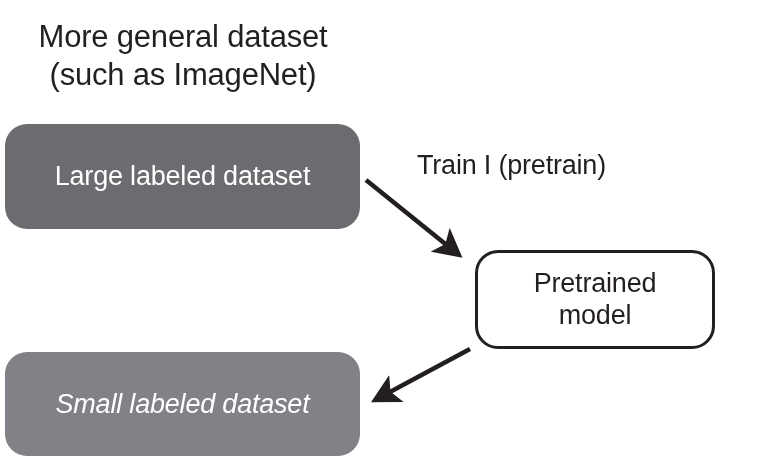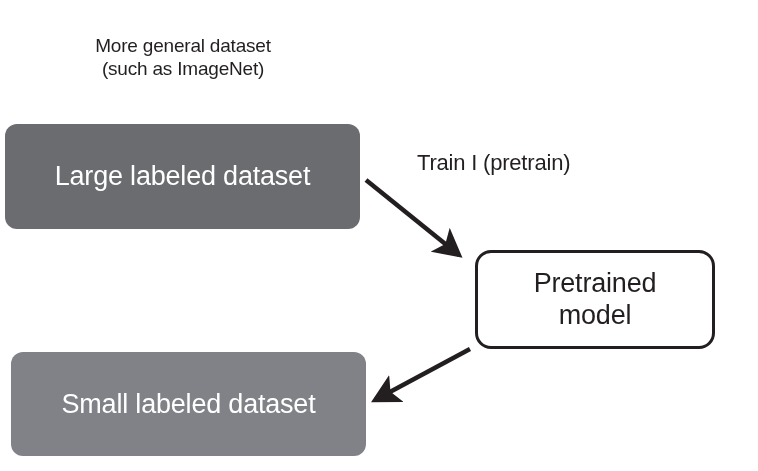--- a/index.html
+++ b/index.html
@@ -22,79 +22,80 @@
     color: #231f20;
     font-family: "Liberation Sans", sans-serif;
     font-weight: 400;
     text-align: center;
     line-height: 1.22;
     white-space: pre-line;
     letter-spacing: -0.2px;
   }
   #source-caption {
     left: 5px;
-    top: 34px;
+    top: 18px;
     width: 356px;
-    font-size: 19px;
+    font-size: 31px;
   }
   #target-caption {
     left: 5px;
     top: 300px;
     width: 356px;
     font-size: 27px;
   }
   .data-box {
     position: absolute;
-    border-radius: 12px;
+    border-radius: 22px;
     display: flex;
     align-items: center;
     justify-content: center;
     color: #ffffff;
     font-size: 27px;
     font-family: "Liberation Sans", sans-serif;
     letter-spacing: -0.2px;
   }
   #large-dataset-box {
     left: 5px;
     top: 124px;
     width: 355px;
     height: 105px;
     background: #6b6c70;
   }
   #small-dataset-box {
-    left: 11px;
+    left: 5px;
     top: 352px;
     width: 355px;
     height: 104px;
     background: #808287;
+    font-style: italic;
   }
   #pretrained-model-box {
     position: absolute;
     left: 475px;
     top: 250px;
     width: 240px;
     height: 99px;
     border: 3px solid #231f20;
-    border-radius: 16px;
+    border-radius: 23px;
     background: #ffffff;
     display: flex;
     align-items: center;
     justify-content: center;
     text-align: center;
     color: #231f20;
     font-size: 27px;
     line-height: 1.18;
     white-space: pre-line;
     box-sizing: border-box;
     letter-spacing: -0.2px;
   }
   .edge-label {
     position: absolute;
     color: #231f20;
-    font-size: 22px;
+    font-size: 27px;
     font-family: "Liberation Sans", sans-serif;
     white-space: nowrap;
     letter-spacing: -0.2px;
   }
   #train-one-label {
     left: 417px;
     top: 150px;
   }
   #train-two-label {
     left: 417px;

